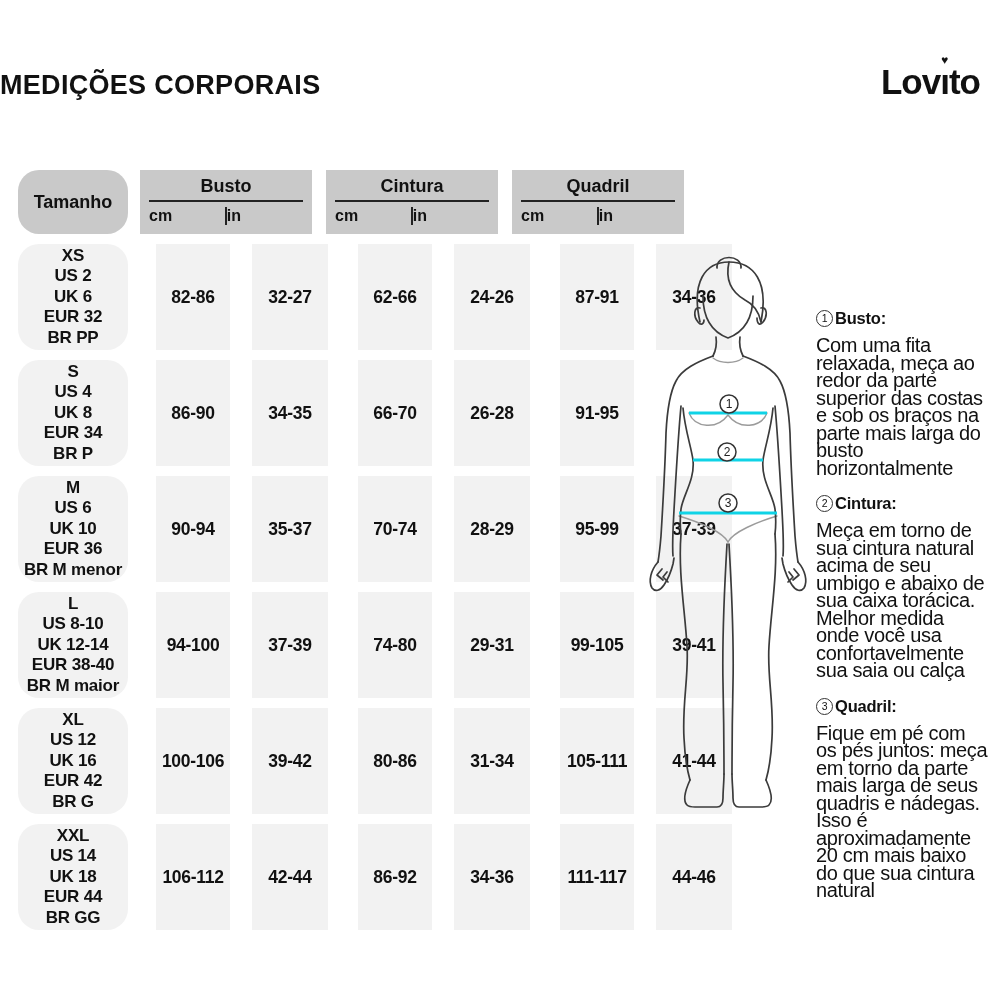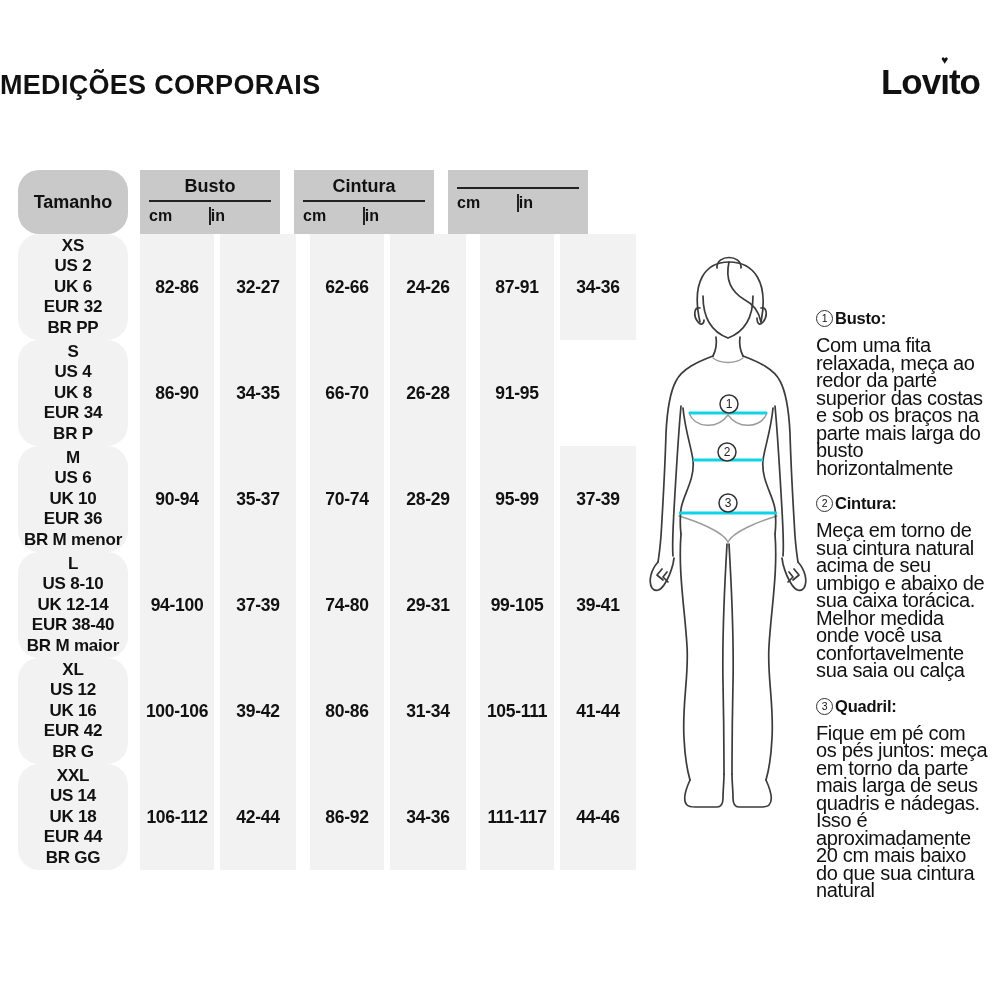--- a/index.html
+++ b/index.html
@@ -15,32 +15,32 @@
          font-size:27px;font-weight:bold;letter-spacing:.3px;}
   .brand{position:absolute;top:62px;right:20px;font-size:35px;font-weight:bold;letter-spacing:-1px;}
   .brand-i{position:relative;display:inline-block;}
   .brand-i .heart{position:absolute;top:-8px;left:50%;transform:translateX(-50%);
                   font-size:12px;line-height:1;letter-spacing:0;}
 
   
   .size-table{position:absolute;left:18px;top:170px;}
   .thead,.trow{display:flex;}
   .th-size,.size-cell{width:110px;margin-right:12px;border-radius:21px;}
-  .th-group{width:140px;margin-right:14px;background:var(--header-bg);
+  .th-group{width:172px;margin-right:14px;background:var(--header-bg);
             display:flex;flex-direction:column;justify-content:center;}
   .th-group:last-child{margin-right:0;}
   .thead{height:64px;}
   .th-size{background:var(--header-bg);display:flex;align-items:center;justify-content:center;
            font-size:18px;font-weight:bold;}
   .g-label{text-align:center;font-size:18px;font-weight:bold;padding:2px 0 3px 0;}
   .g-units{margin:0 9px;border-top:2px solid #222;display:flex;align-items:center;height:29px;}
   .unit{flex:1;text-align:left;font-size:16px;font-weight:bold;}
   .u-div{width:1.5px;height:18px;background:#222;}
 
-  .trow{margin-top:0;}
+  .trow{margin-top:10px;gap:16px;}
   .size-cell,.val-cell{height:106px;background:var(--cell-bg);}
   .size-cell{display:flex;flex-direction:column;justify-content:center;align-items:center;
              text-align:center;font-weight:bold;font-size:17px;line-height:20.5px;letter-spacing:-.2px;}
   .val-cell{display:flex;align-items:center;justify-content:center;
             font-weight:bold;font-size:17.5px;letter-spacing:-.3px;}
   .val-cell.cm{width:74px;margin-right:6px;}
   .val-cell.in{width:76px;margin-right:14px;}
   .val-cell.in:last-child{margin-right:0;}
 
   
@@ -85,20 +85,21 @@
       <div class="th-group">
         <div class="g-label">Cintura</div>
         <div class="g-units">
           <span class="unit">cm</span>
           <span class="u-div"></span>
           <span class="unit">in</span>
         </div>
       </div>
 
       <div class="th-group">
+        <div class="g-label">Quadril</div>
         <div class="g-units">
           <span class="unit">cm</span>
           <span class="u-div"></span>
           <span class="unit">in</span>
         </div>
       </div>
     </div>
 
     <div class="tbody">
         <div class="trow">

